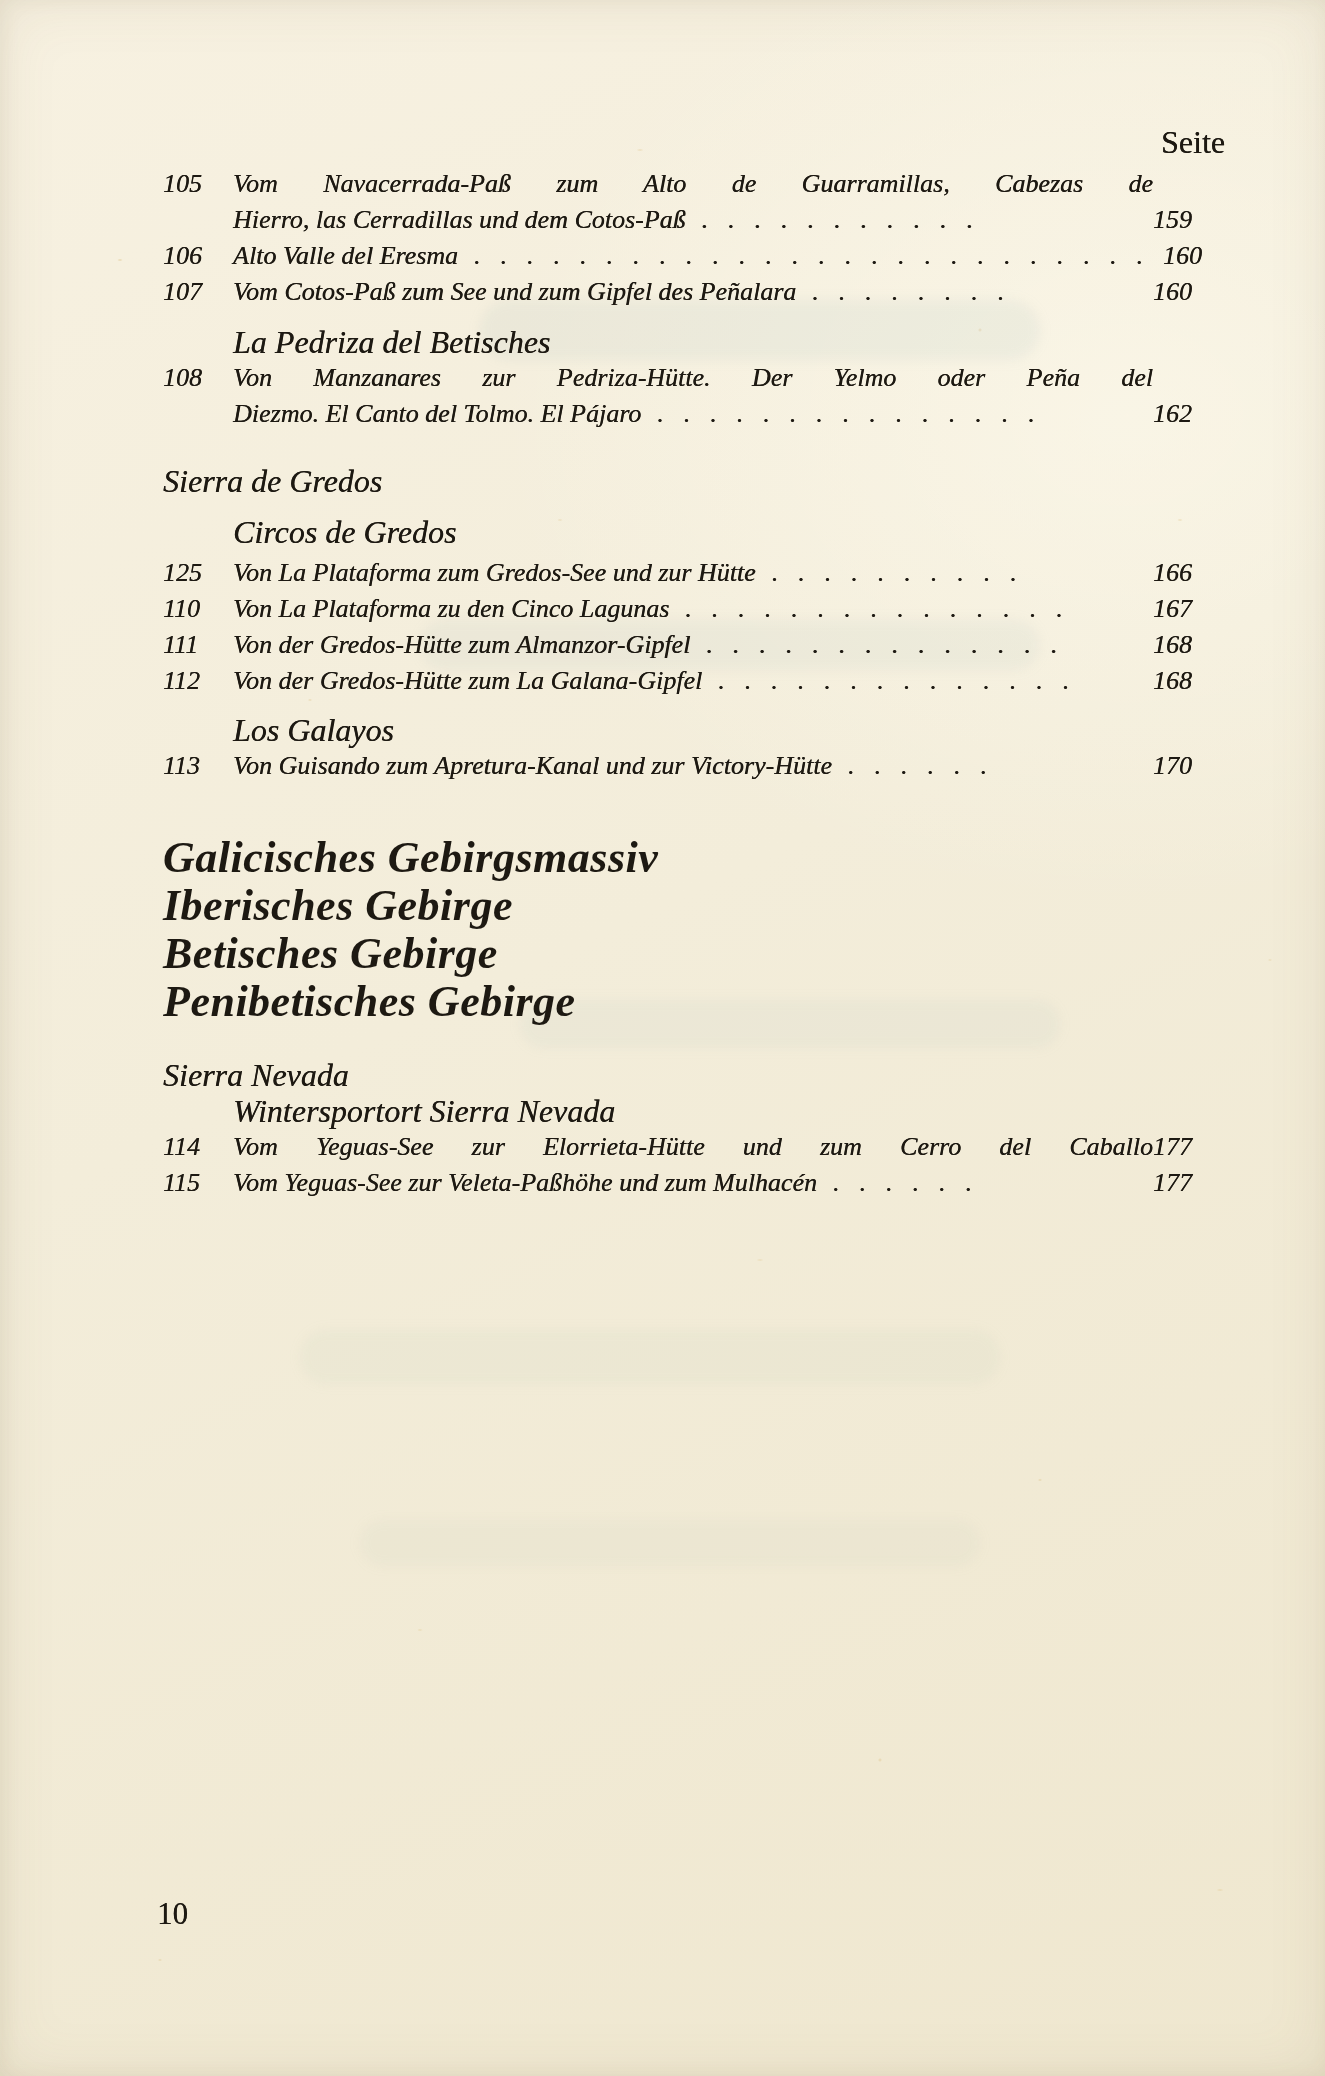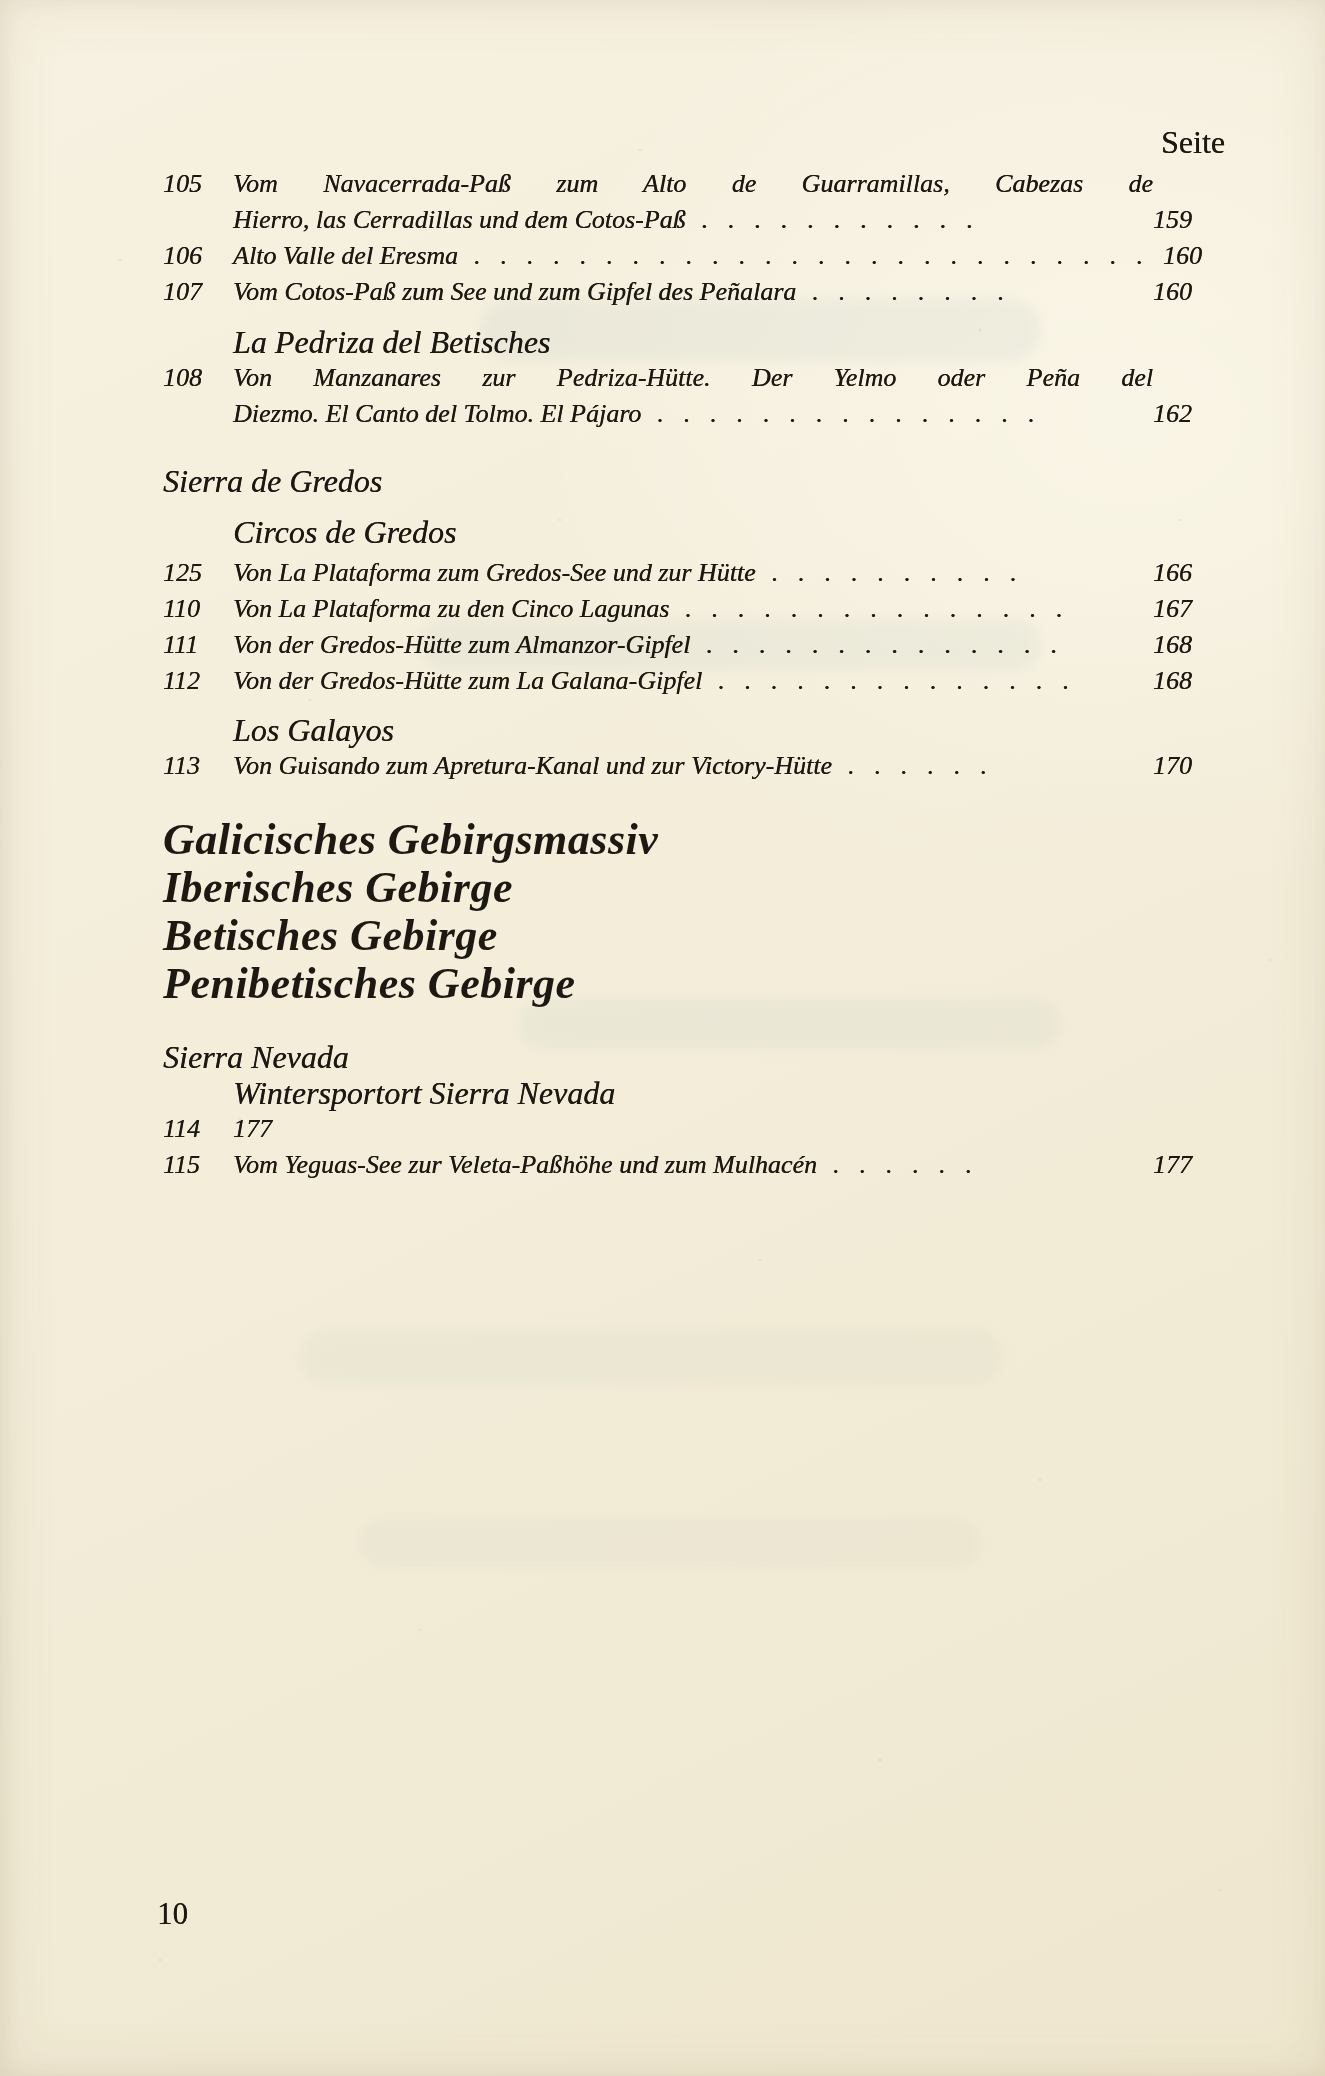--- a/index.html
+++ b/index.html
@@ -168,28 +168,31 @@
         <div class="entry">
     <div class="num">113</div>
     <div class="lines">
             <div class="line last">
               <span class="t">Von Guisando zum Apretura-Kanal und zur Victory-Hütte</span>
               <span class="dots">......</span>
             </div>
           </div>
     <div class="pg">170</div>
   </div>
-        <div class="bigheading" style="margin-top: 32px;">Galicisches Gebirgsmassiv</div>
+        <div class="bigheading" style="margin-top: 50px;">Galicisches Gebirgsmassiv</div>
         <div class="bigheading">Iberisches Gebirge</div>
         <div class="bigheading">Betisches Gebirge</div>
         <div class="bigheading">Penibetisches Gebirge</div>
         <div class="heading" style="margin-top: 31px;">Sierra Nevada</div>
         <div class="subheading">Wintersportort Sierra Nevada</div>
         <div class="entry">
     <div class="num">114</div>
+    <div class="lines">
+            <div class="line fill">Vom Yeguas-See zur Elorrieta-Hütte und zum Cerro del Caballo</div>
+          </div>
     <div class="pg">177</div>
   </div>
         <div class="entry">
     <div class="num">115</div>
     <div class="lines">
             <div class="line last">
               <span class="t">Vom Yeguas-See zur Veleta-Paßhöhe und zum Mulhacén</span>
               <span class="dots">......</span>
             </div>
           </div>

